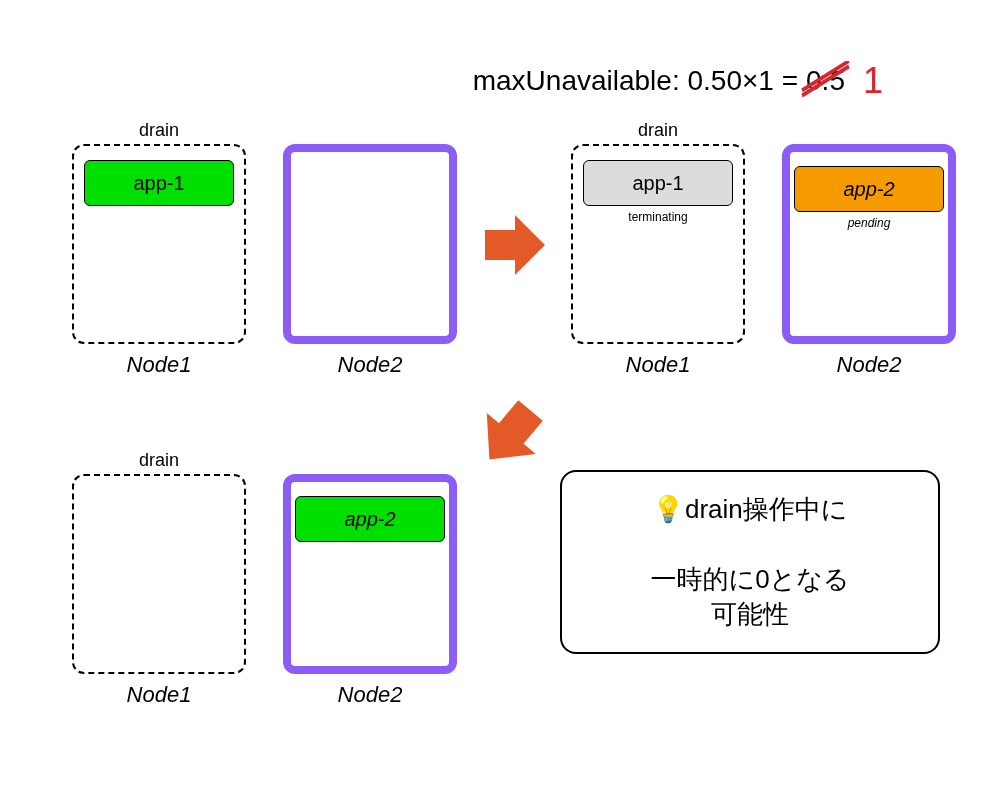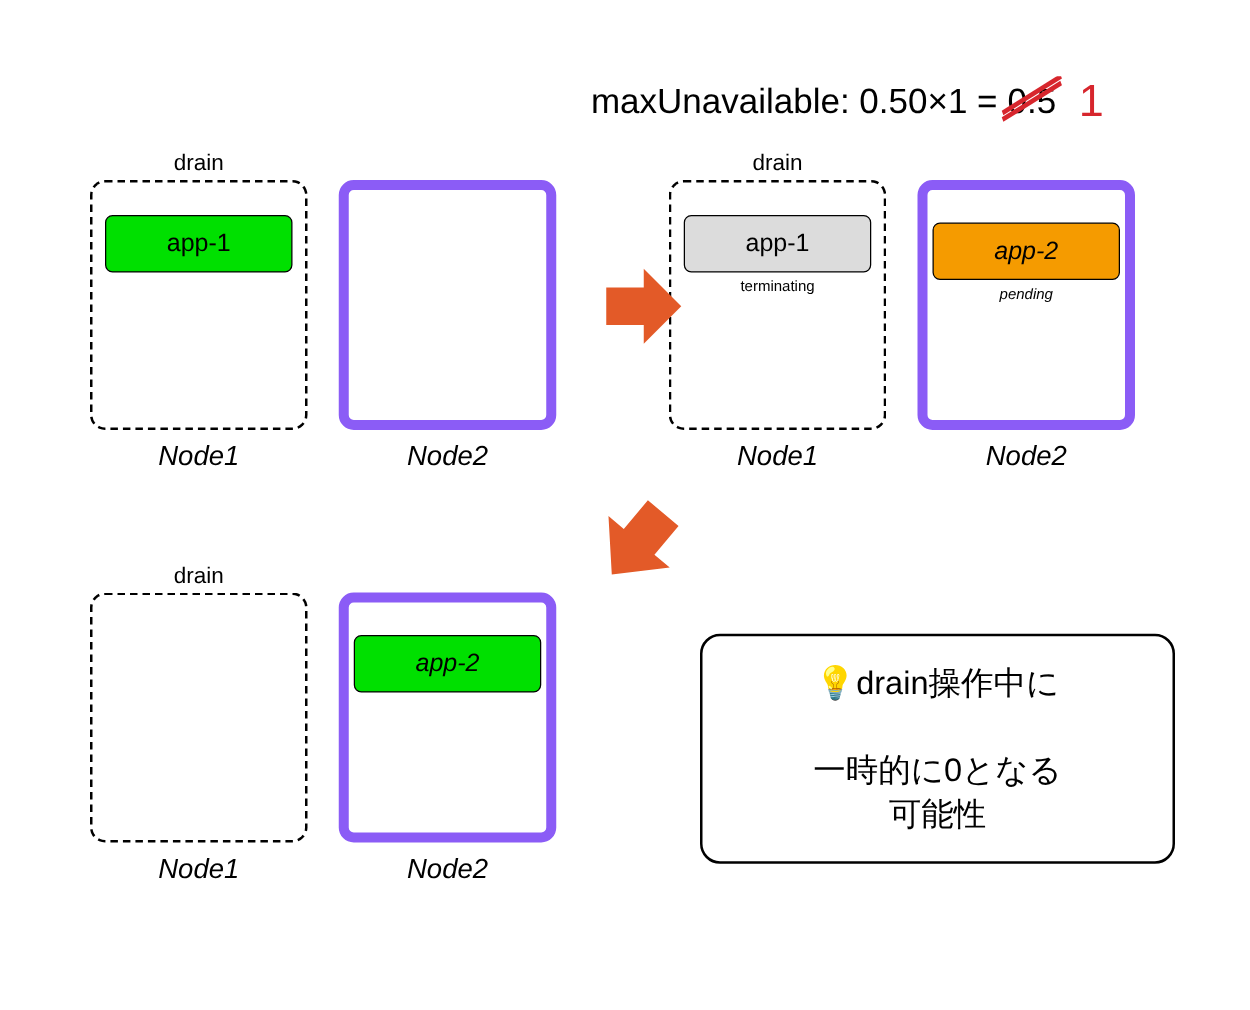--- a/index.html
+++ b/index.html
@@ -43,21 +43,21 @@
   .formula .corrected {
     color: #d7262d;
     font-size: 36px;
     font-weight: 400;
     margin-left: 10px;
   }
   .row {
     position: absolute;
     display: flex;
     align-items: flex-start;
-    gap: 25px;
+    gap: 37px;
   }
   .row1 { top: 120px; left: 72px; }
   .row2 { top: 450px; left: 72px; }
   .col {
     display: flex;
     flex-direction: column;
     align-items: center;
     position: relative;
   }
   .drain-label {
@@ -86,21 +86,21 @@
   }
   .pod {
     width: 150px;
     height: 46px;
     border: 1.5px solid #000;
     border-radius: 6px;
     display: flex;
     align-items: center;
     justify-content: center;
     font-size: 20px;
-    margin-top: 18px;
+    margin-top: 6px;
   }
   .pod.green  { background: #00e000; }
   .pod.grey   { background: #dcdcdc; }
   .pod.orange { background: #f59b00; }
   .pod-status {
     font-size: 12px;
     margin-top: 4px;
     color: #000;
   }
   .node-label {
@@ -119,21 +119,20 @@
     top: 470px;
     left: 560px;
     width: 380px;
     padding: 20px 20px;
     border: 2px solid #000;
     border-radius: 16px;
     background: #fff;
     font-size: 26px;
     line-height: 1.35;
     text-align: center;
-    margin-top: 37px;
   }
   .note-box .bulb { font-size: 26px; }
   .caption {
     position: absolute;
     bottom: 40px;
     left: 0;
     right: 0;
     text-align: center;
     font-size: 26px;
     color: #000;

